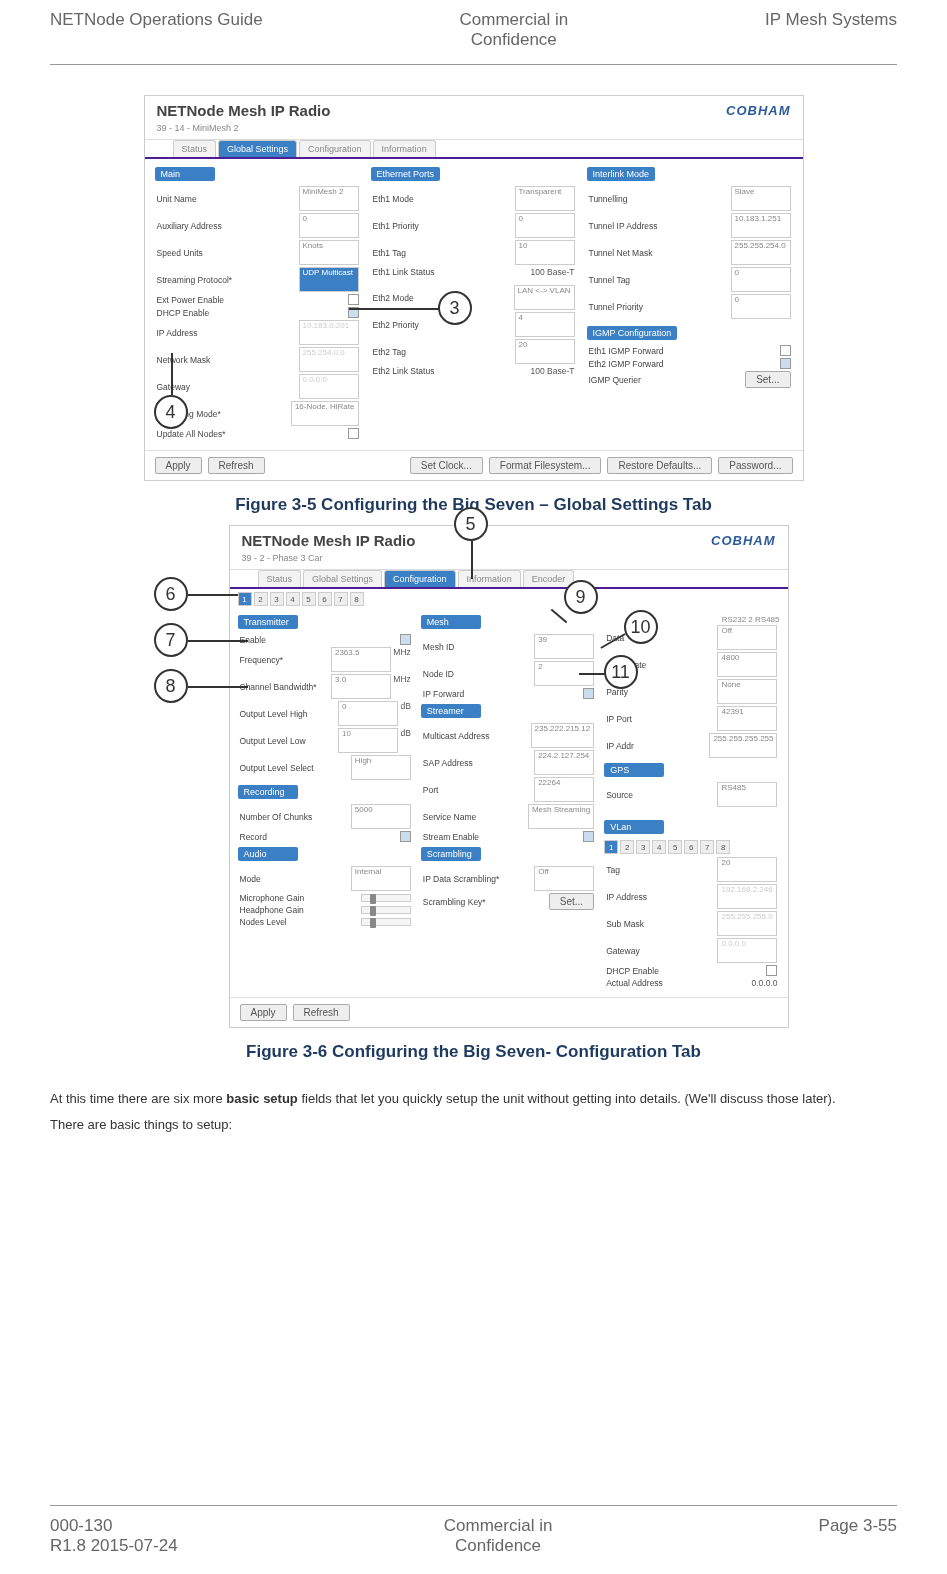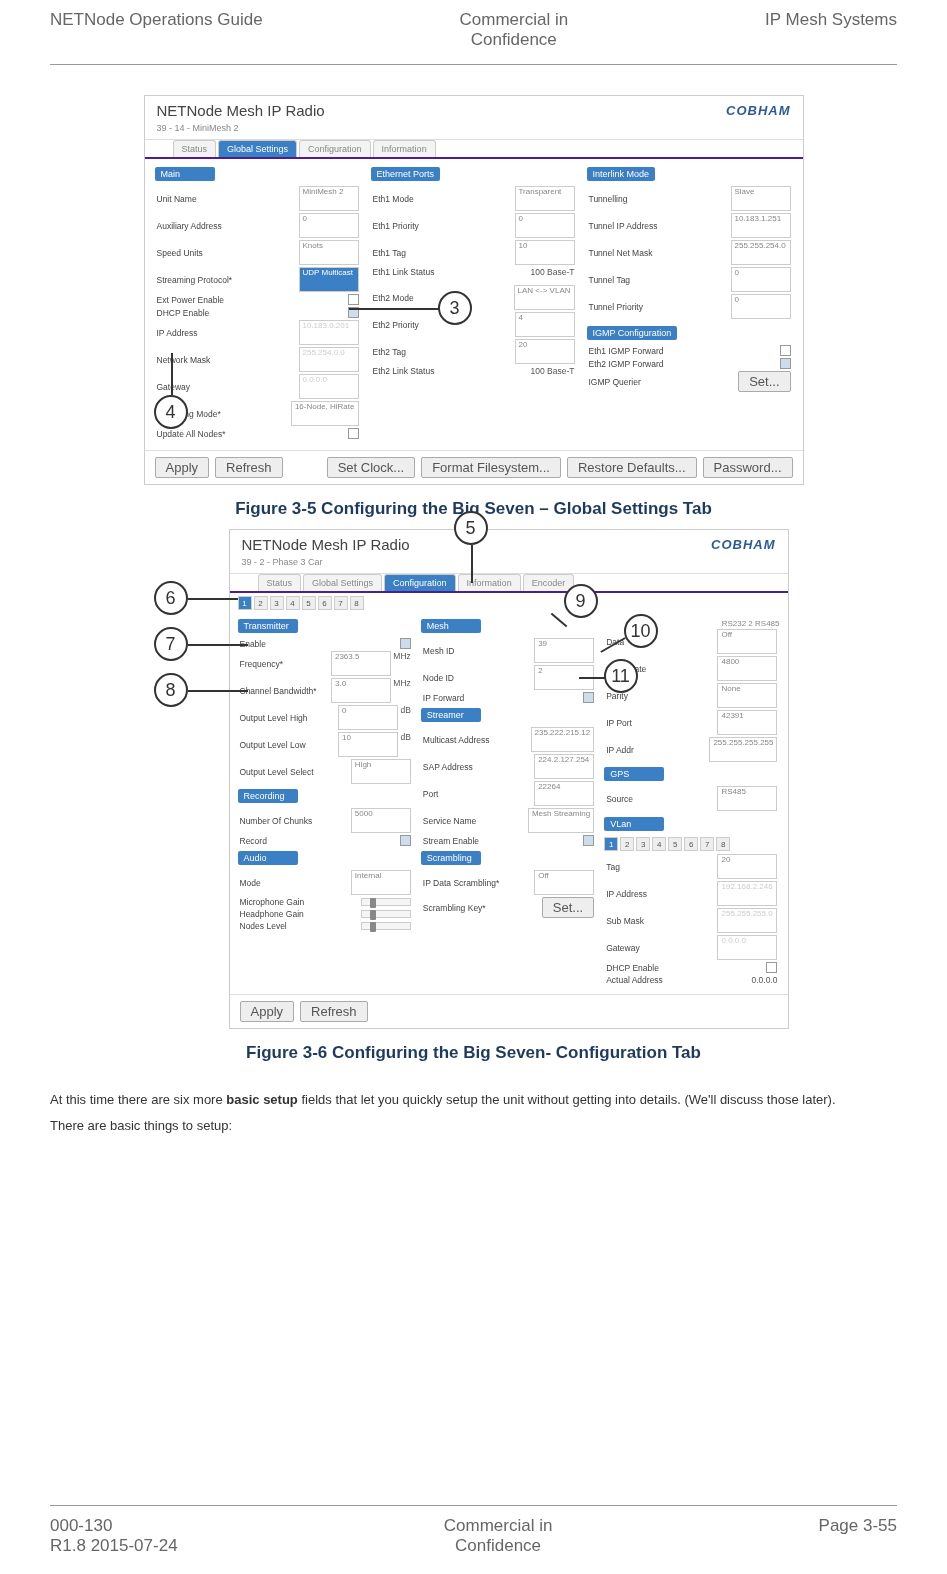--- a/index.html
+++ b/index.html
@@ -37,21 +37,21 @@
       font-size: 9px;
       color: #555;
       position: relative;
     }
     .panel-header1 {
       display: flex;
       justify-content: space-between;
       align-items: center;
       padding: 6px 12px 2px 12px;
     }
-    .panel-title1 { font-size: 15px; font-weight: normal; color: #444; }
+    .panel-title1 { font-size: 15px; font-weight: bold; color: #444; }
     .logo {
       font-weight: bold; font-style: italic;
       font-size: 13px; color: #2b5a9b; letter-spacing: 1px;
     }
     .subhead1 { font-size: 9px; color: #888; padding: 2px 12px 6px 12px; }
     .tabs1 { display: flex; gap: 2px; padding: 0 28px; border-top: 1px solid #ddd; border-bottom: 2px solid #4c1d95; }
     .tab1 {
       padding: 3px 8px; font-size: 9px; color: #888;
       border: 1px solid #ccc; border-bottom: none; background: #f3f3f3;
       border-radius: 3px 3px 0 0;
@@ -62,21 +62,21 @@
     .sec-header { background: #3b7fc4; color: #fff; padding: 2px 6px; font-size: 9px; margin-bottom: 4px; border-radius: 2px; display: inline-block; min-width: 60px; }
     .row-item { display: flex; justify-content: space-between; align-items: center; padding: 1px 2px; font-size: 8.5px; }
     .row-item .lbl { color: #444; }
     .row-item .val {
       border: 1px solid #ccc; padding: 0 3px; min-width: 60px; height: 25px;
       font-size: 8px; color: #888; background: #fff; display: inline-block;
     }
     .row-item .check { width: 11px; height: 11px; border: 1px solid #999; background: #fff; }
     .row-item .check.on { background: #cde; }
     .bottom-btns { display: flex; gap: 6px; padding: 6px 10px; border-top: 1px solid #ddd; }
-    .btn { border: 1px solid #aaa; background: #eee; padding: 2px 10px; font-size: 13px; color: #555; border-radius: 2px; }
+    .btn { border: 1px solid #aaa; background: #eee; padding: 2px 10px; font-size: 10px; color: #555; border-radius: 2px; }
     .btn.spacer { margin-left: auto; }
     .callout {
       position: absolute;
       width: 34px; height: 34px;
       border: 2px solid #333; border-radius: 50%;
       background: #fff;
       display: flex; align-items: center; justify-content: center;
       font-size: 18px; color: #333;
     }
     .callout-line {
@@ -468,21 +468,21 @@
               </div>
             <div class="row-item">
                 <span class="lbl">IP Addr</span>
                 <span class="val">255.255.255.255</span>
               </div>
             <div class="sec-header" style="margin-top:4px">GPS</div>
             <div class="row-item">
                 <span class="lbl">Source</span>
                 <span class="val">RS485</span>
               </div>
-            <div class="sec-header" style="margin-top:5px">VLan</div>
+            <div class="sec-header" style="margin-top:12px">VLan</div>
             <div class="numtabs" style="padding:2px 0">
               <div class="numtab active">1</div>
               <div class="numtab">2</div>
               <div class="numtab">3</div>
               <div class="numtab">4</div>
               <div class="numtab">5</div>
               <div class="numtab">6</div>
               <div class="numtab">7</div>
               <div class="numtab">8</div>
             </div>

